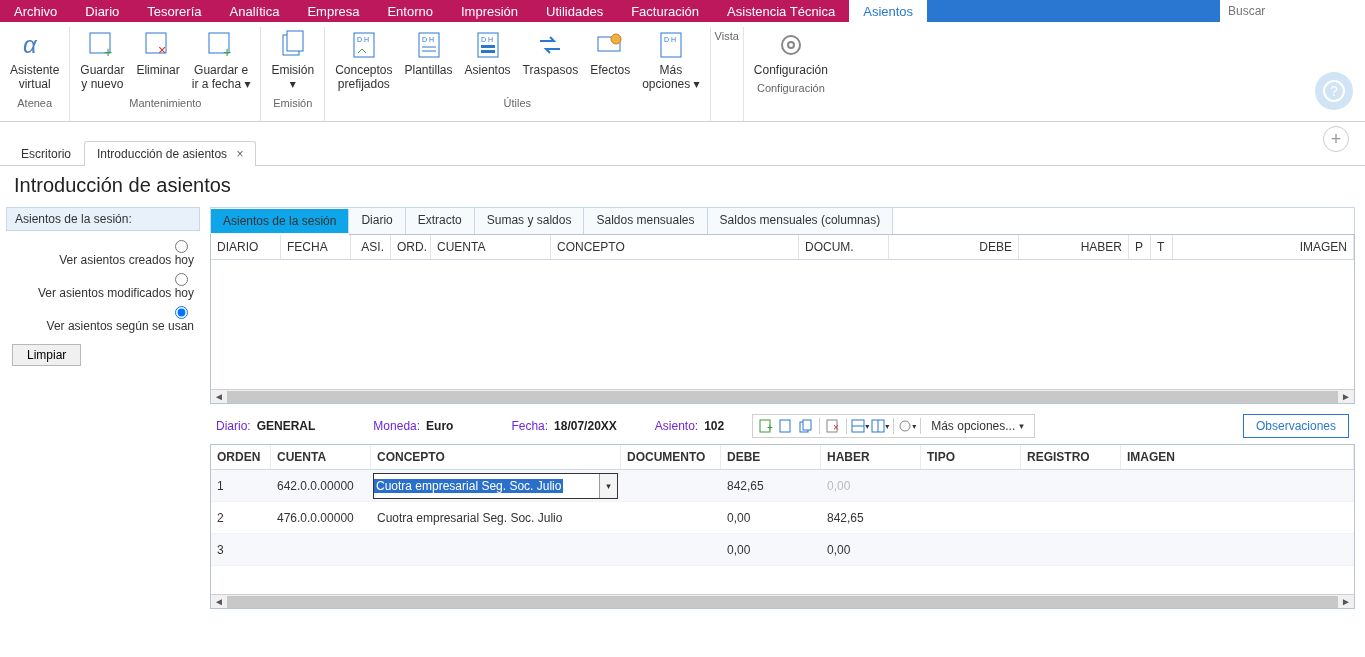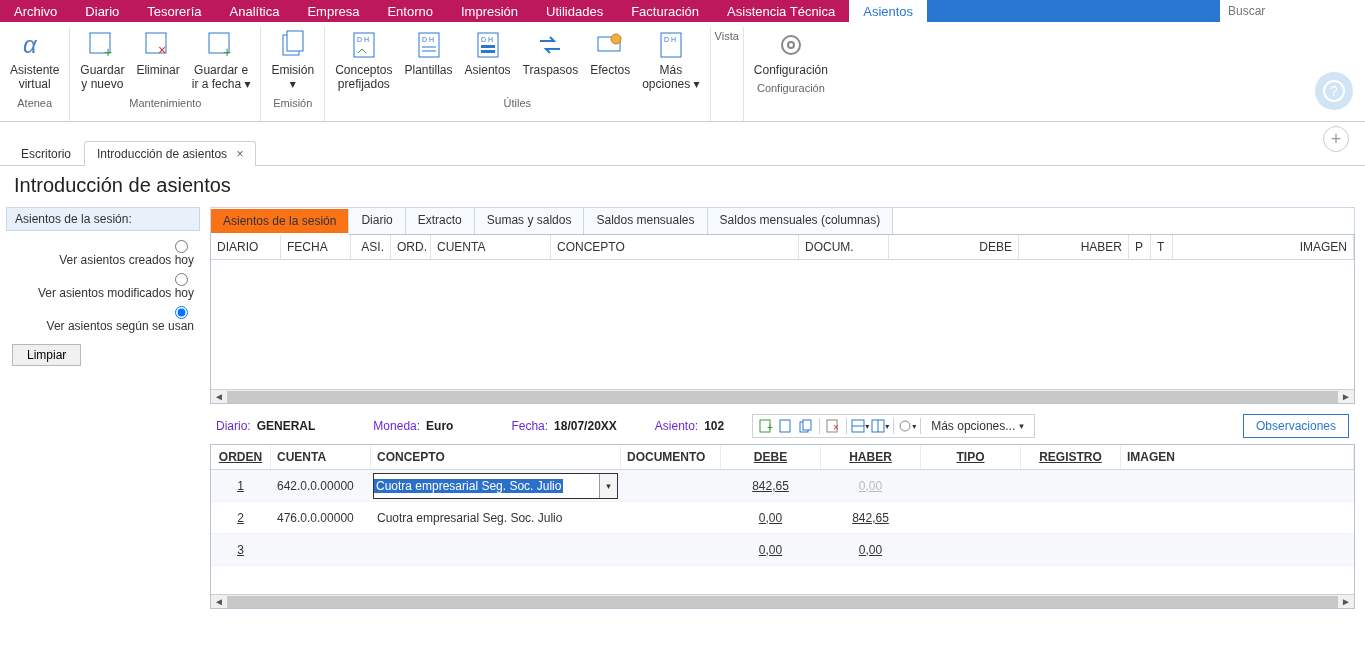--- a/index.html
+++ b/index.html
@@ -43,21 +43,21 @@
 .radio-row { display: flex; align-items: flex-end; padding: 3px 6px; font-size: 12px; cursor: pointer; flex-direction: column; }
 .radio-row input { margin-right: 6px; }
 .btn { background: #f0f0f0; border: 1px solid #b8b8b8; padding: 3px 14px; font-size: 12px; cursor: pointer; margin: 8px 6px; }
 .btn-obs { background:#fff; border:1px solid #2a77d2; color:#2a77d2; padding:4px 12px; font-size:12px; cursor:pointer; }
 
 .main { flex: 1; padding-right: 10px; }
 
 
 .sub-tabs { display: flex; border: 1px solid #c8d8ea; border-bottom: none; }
 .sub-tab { padding: 5px 12px; font-size: 12px; border-right: 1px solid #c8d8ea; cursor: pointer; background: #f7fafd; }
-.sub-tab.active { background: #f97316; font-weight: 400; border-bottom: 2px solid #fff; position:relative; top:1px; }
+.sub-tab.active { background: #0ea5e9; font-weight: 400; border-bottom: 2px solid #fff; position:relative; top:1px; }
 
 
 .top-table { border: 1px solid #b8c4d4; height: 170px; display:flex; flex-direction:column; }
 .top-table-header { display: flex; border-bottom: 1px solid #d0d8e2; background:#fff; }
 .top-table-header .th { padding: 5px 6px; font-size: 12px; border-right: 1px solid #e0e4ea; white-space: nowrap; overflow:hidden; }
 .top-table-body { flex:1; overflow:auto; }
 .top-table-scroll { height:14px; display:flex; align-items:center; background:#f0f0f0; border-top:1px solid #d0d0d0; position:relative; }
 .scroll-arrow { width:16px; text-align:center; color:#555; cursor:pointer; font-size:10px; }
 .scroll-track { flex:1; background:#e4e4e4; height:12px; position:relative; }
 .scroll-thumb { position:absolute; top:0; left:0; height:12px; background:#c8c8c8; width:100%; }
@@ -72,21 +72,21 @@
 .more-opts { display:flex; align-items:center; padding:0 6px; cursor:pointer; gap:4px; }
 
 
 .low-table { border:1px solid #b8c4d4; }
 .low-head { display:flex; background:#fff; border-bottom:1px solid #d0d8e2; }
 .low-head .th { padding:5px 6px; font-size:12px; font-weight:bold; border-right:1px solid #e8ecf0; }
 .low-body { }
 .low-row { display:flex; border-bottom:1px solid #f0f2f5; height:32px; align-items:center; }
 .low-row.odd { background:#f6f8fb; }
 .low-cell { padding:4px 6px; font-size:12px; border-right:1px solid transparent; }
-.num-right { text-align:center;text-decoration:underline; }
+.num-right { text-align:left; }
 .concept-input { border:1px solid #333; background:#fff; height:26px; display:flex; align-items:center; width:100%; position:relative; }
 .concept-input .sel { background:#2a6fc9; color:#fff; padding:0 2px; }
 .concept-input .dd { position:absolute; right:0; top:0; bottom:0; width:18px; border-left:1px solid #999; display:flex; align-items:center; justify-content:center; cursor:pointer; background:#f4f4f4; }
 .dim { color:#bbb; }
 .low-scroll { height:14px; display:flex; align-items:center; background:#f0f0f0; border-top:1px solid #d0d0d0; }
 </style>
 </head>
 <body>
 
 <div class="menubar">

